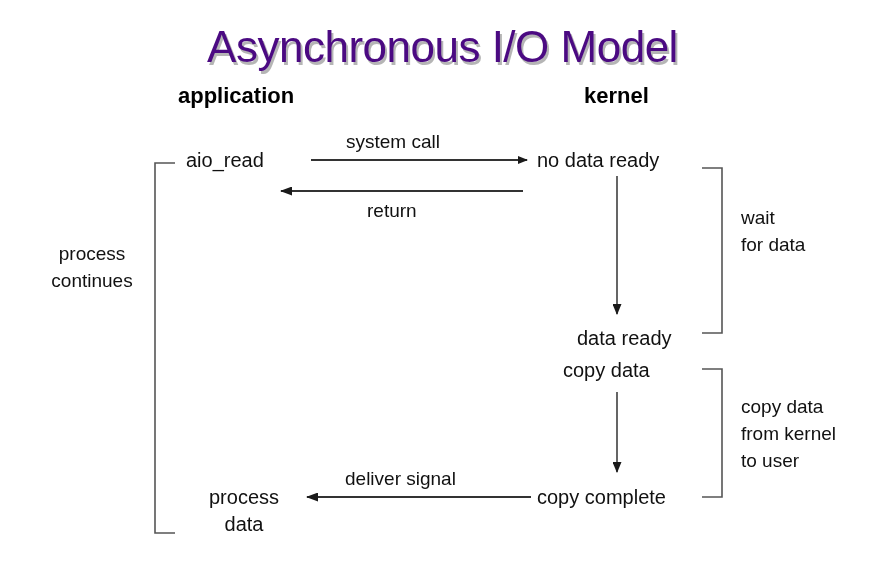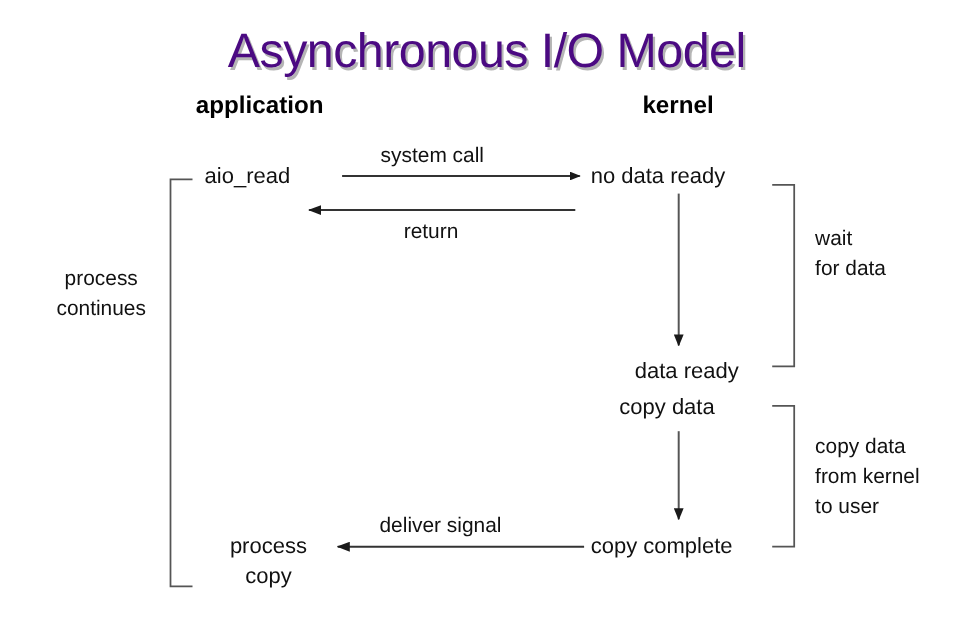--- a/index.html
+++ b/index.html
@@ -99,21 +99,21 @@
   <div class="abs col-header" id="hdr-application">application</div>
   <div class="abs col-header" id="hdr-kernel">kernel</div>
 
   <div class="abs node" id="node-no-data-ready">no data ready</div>
   <div class="abs node" id="node-aio-read">aio_read</div>
   <div class="abs node" id="node-data-ready">data ready</div>
   <div class="abs node" id="node-copy-data">copy data</div>
   <div class="abs node" id="node-copy-complete">copy complete</div>
   <div class="abs node center" id="node-process-data">
     <div>process</div>
-    <div>copy</div>
+    <div>data</div>
   </div>
 
   <div class="abs edge-label" id="label-system-call">system call</div>
   <div class="abs edge-label" id="label-return">return</div>
   <div class="abs edge-label" id="label-deliver-signal">deliver signal</div>
 
   <div class="abs bracket-label" id="label-wait-for-data">
     <div>wait</div>
     <div>for data</div>
   </div>

